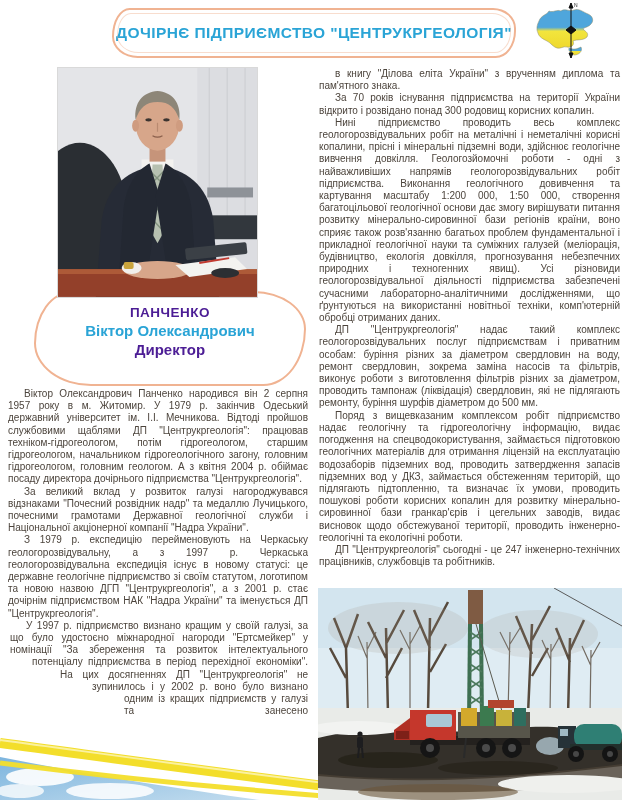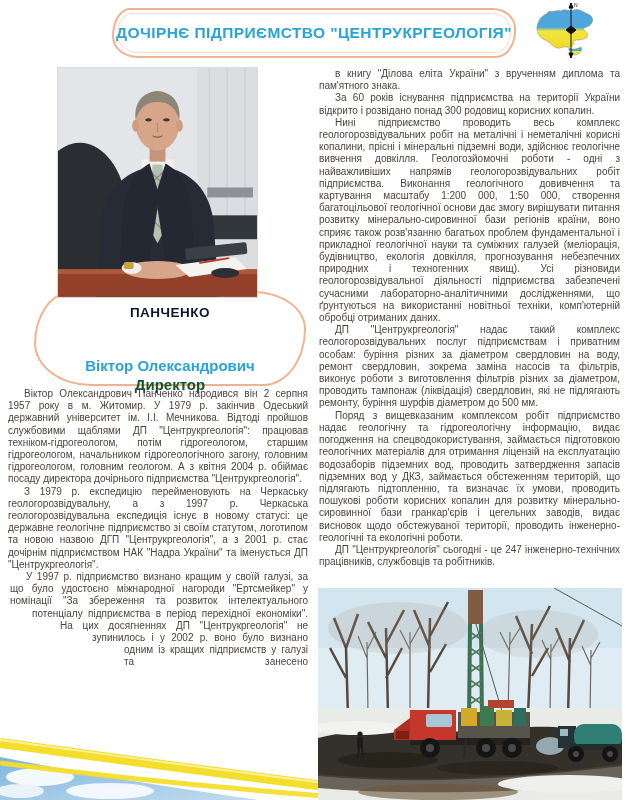--- a/index.html
+++ b/index.html
@@ -16,23 +16,23 @@
 
   .map-wrap{position:absolute;left:530px;top:2px;width:68px;height:57px;}
 
   
   .photo-director{position:absolute;left:57px;top:67px;width:201px;height:231px;z-index:3;
                   border:1px solid #d9d9d9;box-sizing:border-box;background:#e6e7e9;}
   .photo-director svg{display:block;width:100%;height:100%;}
   .name-box{position:absolute;left:34px;top:291px;width:272px;height:95px;z-index:2;
             border:2px solid #f0b392;border-radius:40px 55px 45px 60px / 55px 40px 60px 45px;
             background:#fff;text-align:center;box-sizing:border-box;padding-top:11px;}
-  .name-box .surname{color:#0f172a;font-weight:bold;font-size:13.5px;line-height:17px;letter-spacing:.5px;}
-  .name-box .fname{color:#2aa4d6;font-weight:bold;font-size:15px;line-height:19px;margin-top:35px;}
-  .name-box .pos{color:#14532d;font-weight:bold;font-size:15px;line-height:20px;}
+  .name-box .surname{color:#4c1d95;font-weight:bold;font-size:13.5px;line-height:17px;letter-spacing:.5px;}
+  .name-box .fname{color:#2aa4d6;font-weight:bold;font-size:15px;line-height:19px;}
+  .name-box .pos{color:#4c1d95;font-weight:bold;font-size:15px;line-height:20px;}
 
   
   .col{position:absolute;z-index:4;}
   .col-left{left:8px;top:388px;width:300px;}
   .col-right{left:319px;top:68px;width:301px;}
   .col p{margin:0;font-size:10px;line-height:12.2px;text-align:justify;
          text-indent:16px;color:#4c443c;}
   .col p.wrap-par{text-align-last:justify;}
   .fs{float:left;clear:left;height:12.2px;}
   .fs0{width:2px;height:37px;} .fs1{width:24px;} .fs2{width:52px;} .fs3{width:84px;} .fs4{width:116px;}
@@ -131,32 +131,33 @@
   </div>
 
   <div class="name-box">
     <div class="surname">ПАНЧЕНКО</div>
     <div class="fname">Віктор Олександрович</div>
     <div class="pos">Директор</div>
   </div>
 
   <div class="col col-left">
     <p>Віктор Олександрович Панченко народився він 2 серпня 1957 року в м. Житомир. У 1979 р. закінчив Одеський державний університет ім. І.І. Мечникова. Відтоді пройшов службовими щаблями ДП "Центрукргеологія": працював техніком-гідрогеологом, потім гідрогеологом, старшим гідрогеологом, начальником гідрогеологічного загону, головним гідрогеологом, головним геологом. А з квітня 2004 р. обіймає посаду директора дочірнього підприємства "Центрукргеологія".</p>
+    <p>За великий вклад у розвиток галузі нагороджувався відзнаками "Почесний розвідник надр" та медаллю Лучицького, почесними грамотами Державної геологічної служби і Національної акціонерної компанії "Надра України".</p>
     <p>З 1979 р. експедицію перейменовують на Черкаську геологорозвідувальну, а з 1997 р. Черкаська геологорозвідувальна експедиція існує в новому статусі: це державне геологічне підприємство зі своїм статутом, логотипом та новою назвою ДГП "Центрукргеологія", а з 2001 р. стає дочірнім підприємством НАК "Надра України" та іменується ДП "Центрукргеологія".</p>
     <i class="fs fs0"></i>
     <i class="fs fs1"></i>
     <i class="fs fs2"></i>
     <i class="fs fs3"></i>
     <i class="fs fs4"></i>
     <p class="wrap-par">У 1997 р. підприємство визнано кращим у своїй галузі, за що було удостоєно міжнародної нагороди "Ертсмейкер" у номінації "За збереження та розвиток інтелектуального потенціалу підприємства в період перехідної економіки". На цих досягненнях ДП "Центрукргеологія" не зупинилось і у 2002 р. воно було визнано одним із кращих підприємств у галузі та занесено</p>
   </div>
 
   <div class="col col-right">
     <p>в книгу "Ділова еліта України" з врученням диплома та пам'ятного знака.</p>
-    <p>За 60 років існування підприємства на території України відкрито і розвідано понад 300 родовищ корисних копалин.</p>
+    <p>За 70 років існування підприємства на території України відкрито і розвідано понад 300 родовищ корисних копалин.</p>
     <p>Нині підприємство проводить весь комплекс геологорозвідувальних робіт на металічні і неметалічні корисні копалини, прісні і мінеральні підземні води, здійснює геологічне вивчення довкілля. Геологозйомочні роботи - одні з найважливіших напрямів геологорозвідувальних робіт підприємства. Виконання геологічного довивчення та картування масштабу 1:200 000, 1:50 000, створення багатоцільової геологічної основи дає змогу вирішувати питання розвитку мінерально-сировинної бази регіонів країни, воно сприяє також розв'язанню багатьох проблем фундаментальної і прикладної геологічної науки та суміжних галузей (меліорація, будівництво, екологія довкілля, прогнозування небезпечних природних і техногенних явищ). Усі різновиди геологорозвідувальної діяльності підприємства забезпечені сучасними лабораторно-аналітичними дослідженнями, що ґрунтуються на використанні новітньої техніки, комп'ютерній обробці отриманих даних.</p>
     <p>ДП "Центрукргеологія" надає такий комплекс геологорозвідувальних послуг підприємствам і приватним особам: буріння різних за діаметром свердловин на воду, ремонт свердловин, зокрема заміна насосів та фільтрів, виконує роботи з виготовлення фільтрів різних за діаметром, проводить тампонаж (ліквідація) свердловин, які не підлягають ремонту, буріння шурфів діаметром до 500 мм.</p>
     <p>Поряд з вищевказаним комплексом робіт підприємство надає геологічну та гідрогеологічну інформацію, видає погодження на спецводокористування, займається підготовкою геологічних матеріалів для отримання ліцензій на експлуатацію водозаборів підземних вод, проводить затвердження запасів підземних вод у ДКЗ, займається обстеженням територій, що підлягають підтопленню, та визначає їх умови, проводить пошукові роботи корисних копалин для розвитку мінерально-сировинної бази гранкар'єрів і цегельних заводів, видає висновок щодо обстежуваної території, проводить інженерно-геологічні та екологічні роботи.</p>
     <p>ДП "Центрукргеологія" сьогодні - це 247 інженерно-технічних працівників, службовців та робітників.</p>
   </div>
 
   <div class="rig-photo">
     <svg viewBox="0 0 304 212">
       <rect width="304" height="212" fill="#d3e5ef"></rect>
       <rect y="60" width="304" height="60" fill="#dfecf3"></rect>

